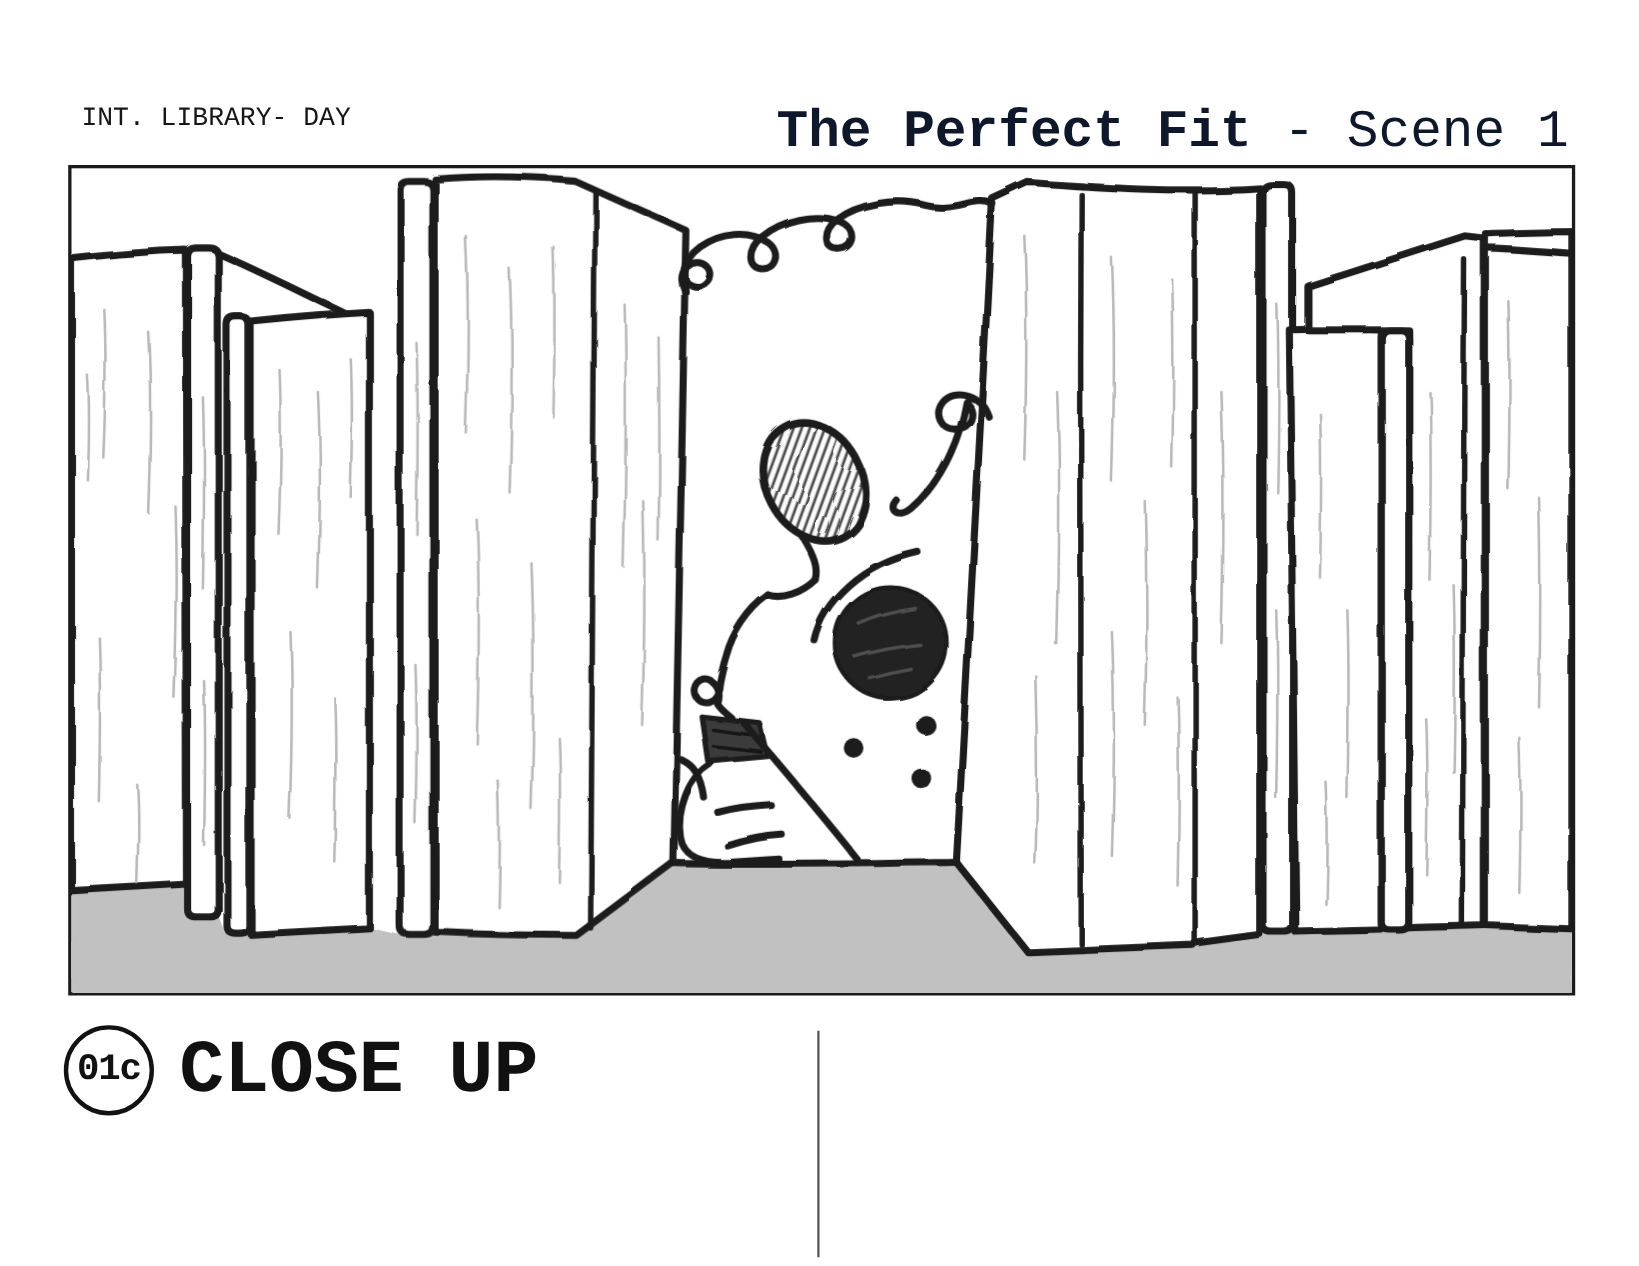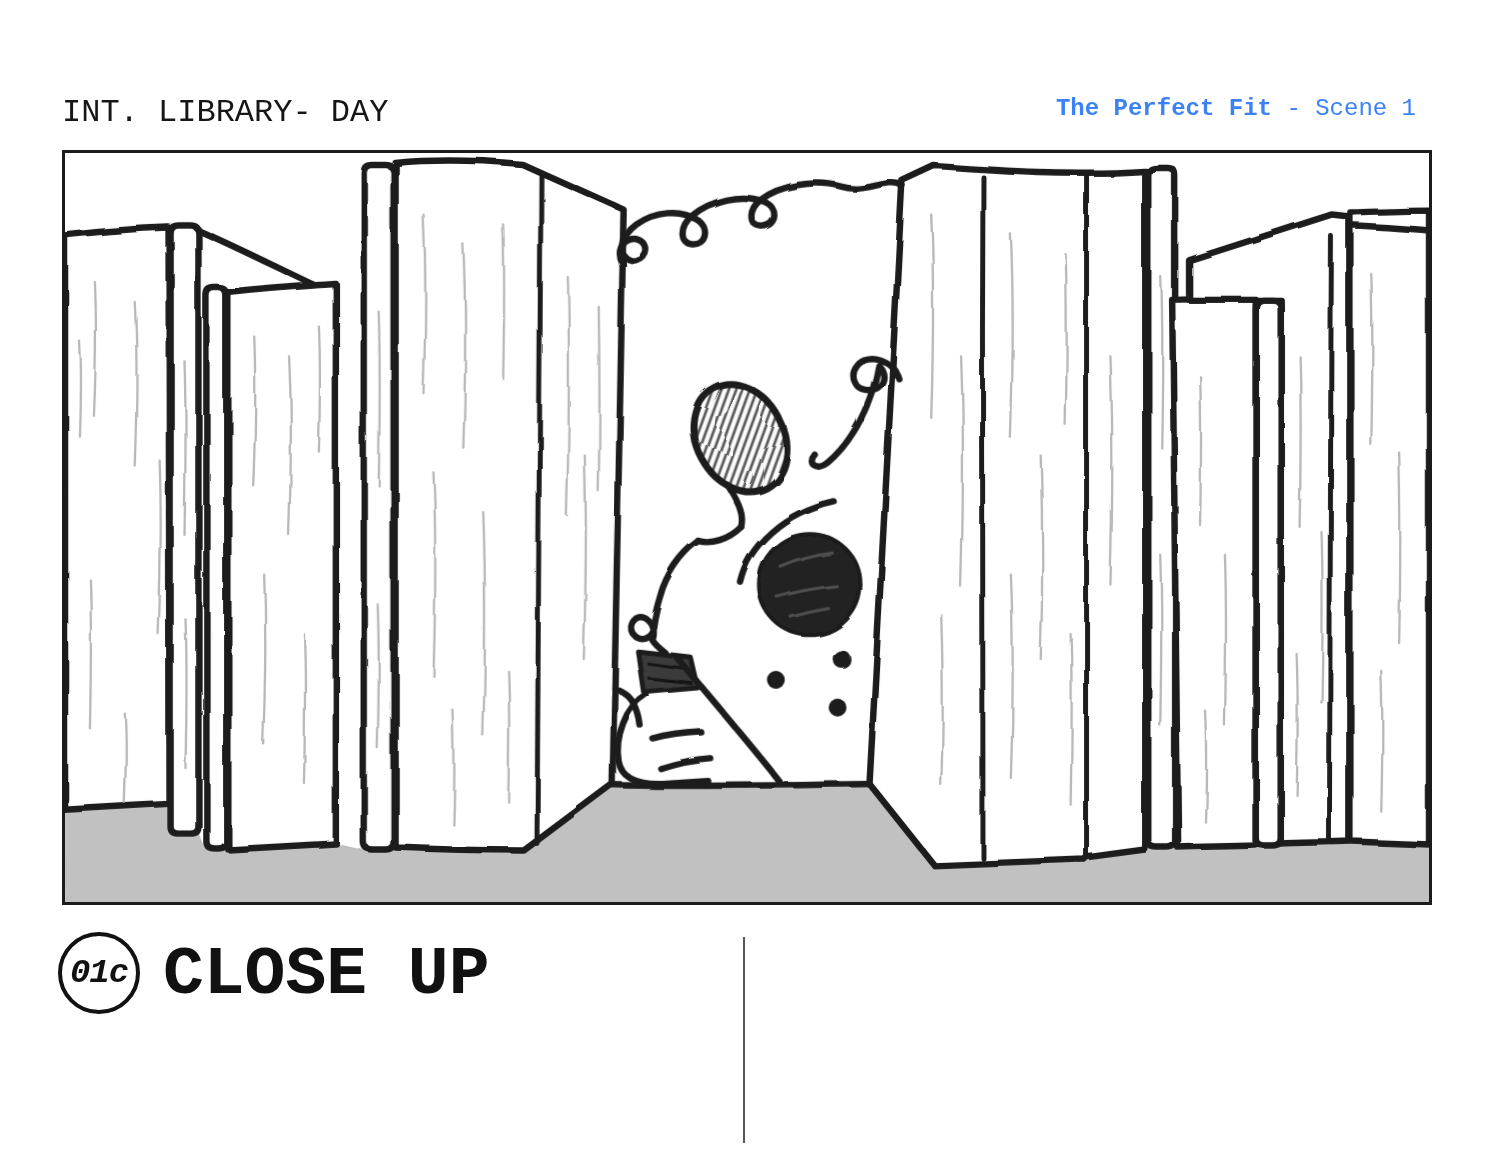--- a/index.html
+++ b/index.html
@@ -5,37 +5,37 @@
   :root{
     --ink:#1f1f1f; --paper:#ffffff; --floor:#c1c1c1; --hatch:#b4b4b4; --divider:#555555;
   }
   html,body{margin:0;padding:0;}
   body{
     width:1490px;height:1151px;background:var(--paper);
     font-family:"Liberation Mono","DejaVu Sans Mono",monospace;
     position:relative;overflow:hidden;color:var(--ink);
   }
   .scene-heading{
-    position:absolute;left:62px;top:97px;font-size:32px;line-height:1;
+    position:absolute;left:74px;top:97px;font-size:24px;line-height:1;
     letter-spacing:0px;white-space:pre;color:#161616;
   }
   .title-block{
-    position:absolute;right:74px;top:97px;font-size:24px;line-height:1;
-    white-space:pre;color:#3b82f6;
+    position:absolute;right:64px;top:97px;font-size:48px;line-height:1;
+    white-space:pre;color:#0f172a;
   }
   .title-bold{font-weight:700;}
   .panel{
     position:absolute;left:62px;top:150px;width:1364px;height:749px;
     border:3px solid #1b1b1b;background:#fff;overflow:hidden;
   }
   .panel svg{display:block;width:100%;height:100%;}
   .shot-badge{
     position:absolute;left:58px;top:932px;width:74px;height:74px;border:4px solid #121212;
     border-radius:50%;display:flex;align-items:center;justify-content:center;
-    font-size:34px;font-weight:700;letter-spacing:-1px;color:#111;font-style:italic;
+    font-size:34px;font-weight:700;letter-spacing:-1px;color:#111;
   }
   .shot-type{
     position:absolute;left:163px;top:941px;font-size:68px;font-weight:700;
     letter-spacing:0px;line-height:1;color:#111;white-space:pre;
   }
   .panel-divider{
     position:absolute;left:743px;top:937px;width:2px;height:206px;background:var(--divider);
   }
   
   .ink{fill:none;stroke:var(--ink);stroke-width:6.5;stroke-linecap:round;stroke-linejoin:round;}

